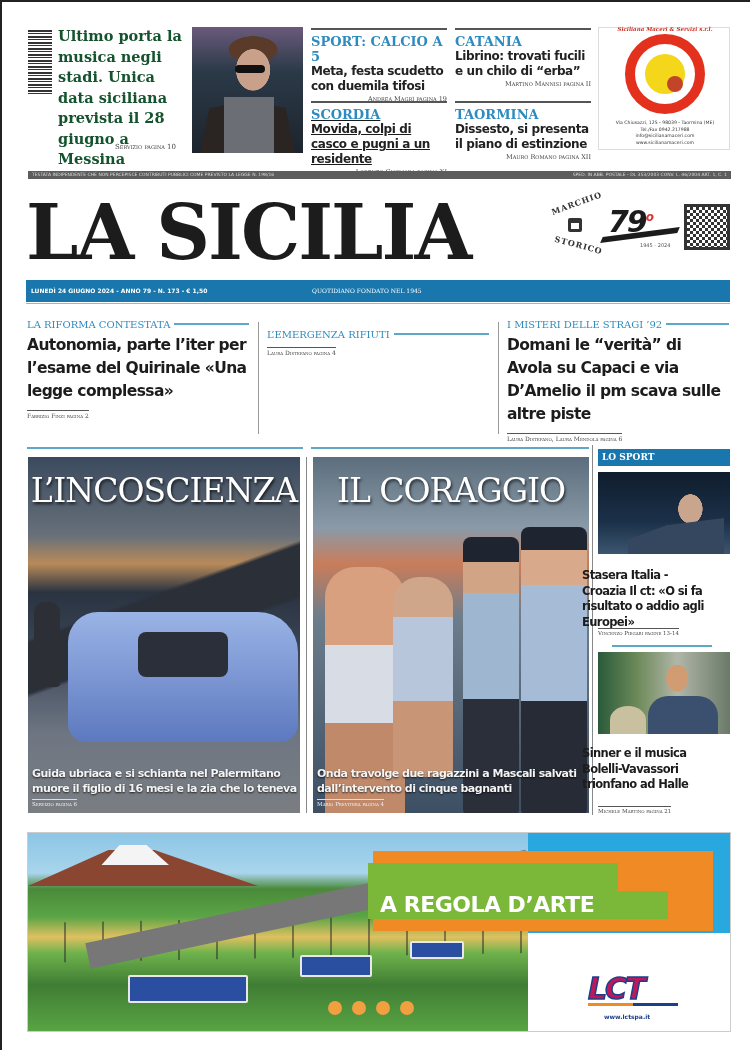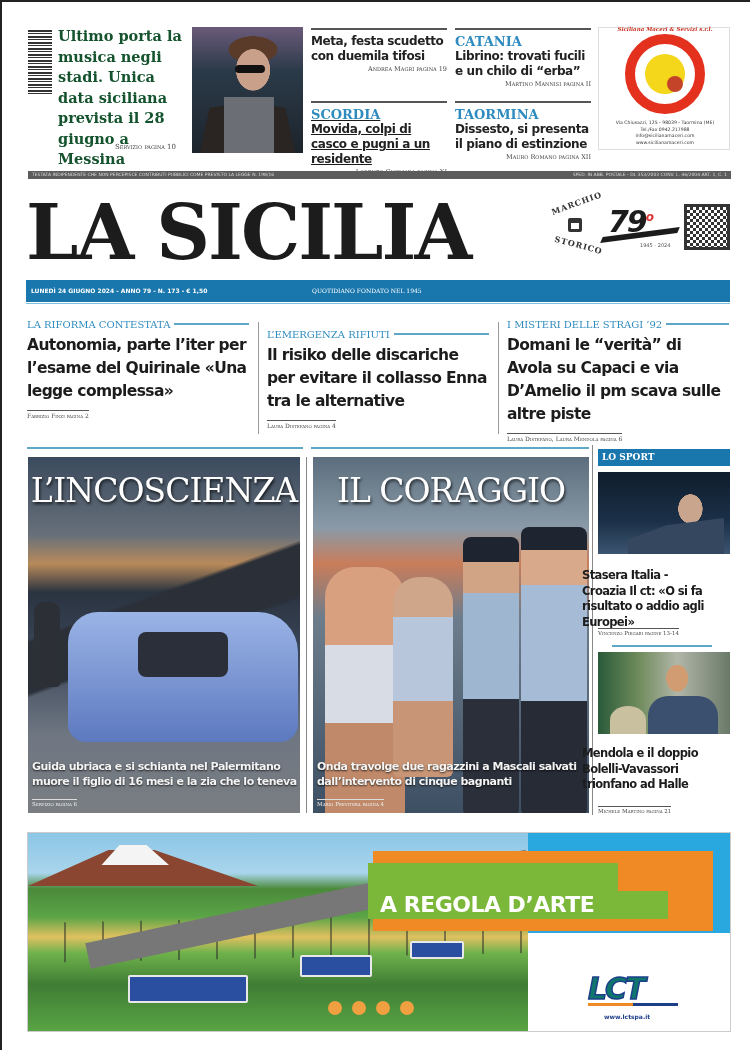--- a/index.html
+++ b/index.html
@@ -76,21 +76,21 @@
   .p1 .people { position: absolute; left: 6px; top: 145px; width: 26px; height: 85px; background: #2c2f35; border-radius: 10px 10px 4px 4px; }
 
   .p2 { left: 313px; top: 457px; width: 276px; height: 356px;
     background: linear-gradient(180deg, #5c6e7d 0%, #8a9aa8 20%, #c97d5a 30%, #6d7d8c 45%, #3d4f63 100%); }
   .p2 .man { position: absolute; left: 12px; top: 110px; width: 80px; height: 260px; background: linear-gradient(180deg,#d9a080 0 30%, #d8dde5 30% 60%, #c08a6a 60%); border-radius: 30px 30px 6px 6px; }
   .p2 .girl { position: absolute; left: 80px; top: 120px; width: 60px; height: 200px; background: linear-gradient(180deg,#d0a68a 0 20%, #b8c6dc 20% 62%, #c89676 62%); border-radius: 26px 26px 6px 6px; }
   .p2 .cop1 { position: absolute; left: 150px; top: 80px; width: 56px; height: 280px; background: linear-gradient(180deg,#1e2530 0 9%, #d2a486 9% 20%, #9fb6d0 20% 58%, #2a2f3a 58%); border-radius: 8px; }
   .p2 .cop2 { position: absolute; left: 208px; top: 70px; width: 66px; height: 290px; background: linear-gradient(180deg,#1e2530 0 8%, #d8a98b 8% 20%, #a6bcd6 20% 60%, #262b35 60%); border-radius: 8px; }
 
   .big-title { left: 0; top: 14px; width: 100%; font-family: "DejaVu Serif", serif; font-size: 33px; color: #fff; text-align: center; letter-spacing: -1px; text-shadow: 1px 2px 3px rgba(0,0,0,.75); }
-  .cap { left: 4px; width: 266px; font-family: "DejaVu Sans", sans-serif; font-weight: bold; font-size: 11px; line-height: 15px; color: #f4f4f4; letter-spacing: -0.5px; text-shadow: 0 1px 2px rgba(0,0,0,.8); }
+  .cap { left: 4px; width: 266px; font-family: "DejaVu Sans", sans-serif; font-weight: bold; font-size: 11px; line-height: 15px; color: #f4f4f4; letter-spacing: -0.5px; text-shadow: 0 1px 2px rgba(0,0,0,.8); margin-top: 7px; }
   .capby { left: 4px; font-size: 5.5px; color: #eee; border-top: 1px solid #ddd; padding-top: 1px; font-variant: small-caps; }
 
   .vdiv1 { left: 306px; top: 457px; width: 1px; height: 356px; background: #888; }
   .vdiv2 { left: 592px; top: 445px; width: 1px; height: 370px; background: #888; }
 
   
   .sport-hdr { left: 598px; top: 449px; width: 132px; height: 17px; background: #1977ad; color: #fff; font-size: 9px; font-weight: bold; padding-left: 4px; line-height: 17px; }
   .sp1 { left: 598px; top: 472px; width: 132px; height: 82px; background:
     radial-gradient(ellipse 20px 24px at 70% 45%, #c9a58e 0 60%, transparent 62%),
     linear-gradient(180deg, #0f1d2d 0%, #1b3048 60%, #3c5570 100%); }
@@ -112,21 +112,21 @@
   .ad .volcano { position: absolute; left: 0; top: 8px; width: 230px; height: 45px; background: #8a4630; clip-path: polygon(0 100%, 35% 20%, 55% 20%, 100% 100%); }
   .ad .snow { position: absolute; left: 60px; top: 12px; width: 90px; height: 20px; background: #f4f4f4; clip-path: polygon(15% 100%, 35% 0, 65% 0, 90% 100%); }
   .ad .road { position: absolute; left: 60px; top: 110px; width: 450px; height: 26px; background: #777; transform: rotate(-12deg); transform-origin: left; }
   .ad .truck { position: absolute; height: 22px; background: #2a4fa0; border: 2px solid #e8e8e8; border-radius: 2px; }
   .ad .orange { position: absolute; left: 345px; top: 18px; width: 340px; height: 80px; background: #f08a24; }
   .ad .green1 { position: absolute; left: 340px; top: 30px; width: 250px; height: 28px; background: #7bb83a; }
   .ad .green2 { position: absolute; left: 340px; top: 58px; width: 300px; height: 28px; background: #7bb83a; }
   .ad .t1 { position: absolute; left: 352px; top: 30px; font-family: "DejaVu Sans", sans-serif; font-weight: bold; font-size: 22px; color: #fff; line-height: 28px; letter-spacing: -0.5px; }
   .ad .t2 { position: absolute; left: 352px; top: 58px; font-family: "DejaVu Sans", sans-serif; font-weight: bold; font-size: 22px; color: #fff; line-height: 28px; letter-spacing: -0.5px; }
   .ad .white-r { position: absolute; left: 500px; top: 100px; width: 204px; height: 100px; background: #fff; }
-  .ad .lct { position: absolute; left: 560px; top: 138px; font-family: "DejaVu Sans", sans-serif; font-weight: bold; font-style: italic; font-size: 30px; color: #0f766e; -webkit-text-stroke: 1.5px #1d3f8a; letter-spacing: -2px; }
+  .ad .lct { position: absolute; left: 560px; top: 138px; font-family: "DejaVu Sans", sans-serif; font-weight: bold; font-style: italic; font-size: 30px; color: #be185d; -webkit-text-stroke: 1.5px #1d3f8a; letter-spacing: -2px; }
   .ad .lct-bar { position: absolute; left: 560px; top: 170px; width: 90px; height: 3px; background: linear-gradient(90deg,#f08a24 50%, #1d3f8a 50%); }
   .ad .url { position: absolute; left: 576px; top: 180px; font-family: "DejaVu Sans", sans-serif; font-size: 6px; font-weight: bold; color: #1d3f8a; }
   .ad .badge { position: absolute; top: 168px; width: 14px; height: 14px; border-radius: 50%; background: #f0a040; }
   .ad .fence { position: absolute; left: 0; top: 0; width: 500px; height: 200px; background: repeating-linear-gradient(90deg, transparent 0 36px, rgba(40,40,40,.5) 36px 38px); clip-path: polygon(0 45%, 100% 40%, 100% 60%, 0 65%); }
 </style>
 </head>
 <body>
 
 <div class="frame"></div>
 
@@ -134,20 +134,21 @@
 <div class="abs teaser">Ultimo porta la musica negli stadi. Unica data siciliana prevista il 28 giugno a Messina</div>
 <div class="abs teaser-by">Servizio pagina 10</div>
 <div class="abs teaser-photo">
   <div class="jacket"></div>
   <div class="shirt"></div>
   <div class="glasses"></div>
 </div>
 
 <div class="abs brief" style="left:311px; top:28px;">
   <div class="rule"></div>
+  <div class="kicker">SPORT: CALCIO A 5</div>
   <div class="title">Meta, festa scudetto con duemila tifosi</div>
   <div class="by">Andrea Magrì pagina 19</div>
 </div>
 <div class="abs brief" style="left:455px; top:28px;">
   <div class="rule"></div>
   <div class="kicker">CATANIA</div>
   <div class="title">Librino: trovati fucili e un chilo di “erba”</div>
   <div class="by">Martino Mannisi pagina II</div>
 </div>
 <div class="abs brief" style="left:311px; top:101px;text-decoration:underline;">
@@ -207,21 +208,20 @@
     </div>
   <div class="title">Autonomia, parte l’iter per l’esame del Quirinale «Una legge complessa»</div>
   <div class="by">Fabrizio Finzi pagina 2</div>
 </div>
 <div class="abs vsep" style="left:258px; top:322px; height:112px;"></div>
 <div class="abs col3" style="left:267px; top:329px;">
   <div class="kh">
       <span class="kicker">L’EMERGENZA RIFIUTI</span>
       <span class="krule"></span>
     </div>
-  <div class="title">Il risiko delle discariche per evitare il collasso Enna tra le alternative</div>
   <div class="by">Laura Distefano pagina 4</div>
 </div>
 <div class="abs vsep" style="left:498px; top:322px; height:112px;"></div>
 <div class="abs col3" style="left:507px; top:319px;">
   <div class="kh">
       <span class="kicker">I MISTERI DELLE STRAGI ’92</span>
       <span class="krule"></span>
     </div>
   <div class="title">Domani le “verità” di Avola su Capaci e via D’Amelio il pm scava sulle altre piste</div>
   <div class="by">Laura Distefano, Laura Mendola pagina 6</div>
@@ -255,21 +255,21 @@
 <div class="abs sp1 photo">
   <div class="suit"></div>
 </div>
 <div class="abs sp-title" style="top:568px;">Stasera Italia - Croazia Il ct: «O si fa risultato o addio agli Europei»</div>
 <div class="abs sp-by" style="top:628px;">Vincenzo Piegari pagine 13-14</div>
 <div class="abs sp-rule"></div>
 <div class="abs sp2 photo">
   <div class="trophy"></div>
   <div class="shirt"></div>
 </div>
-<div class="abs sp-title" style="top:746px;">Mendola e il doppio Bolelli-Vavassori trionfano ad Halle</div>
+<div class="abs sp-title" style="top:746px;">Sinner e il musica Bolelli-Vavassori trionfano ad Halle</div>
 <div class="abs sp-by" style="top:806px;">Michele Martino pagina 21</div>
 
 <div class="abs ad">
   <div class="scene"></div>
   <div class="volcano"></div>
   <div class="snow"></div>
   <div class="fence"></div>
   <div class="road"></div>
   <div class="truck" style="left:100px; top:142px; width:120px; height:28px;"></div>
   <div class="truck" style="left:272px; top:122px; width:72px; height:22px;"></div>

